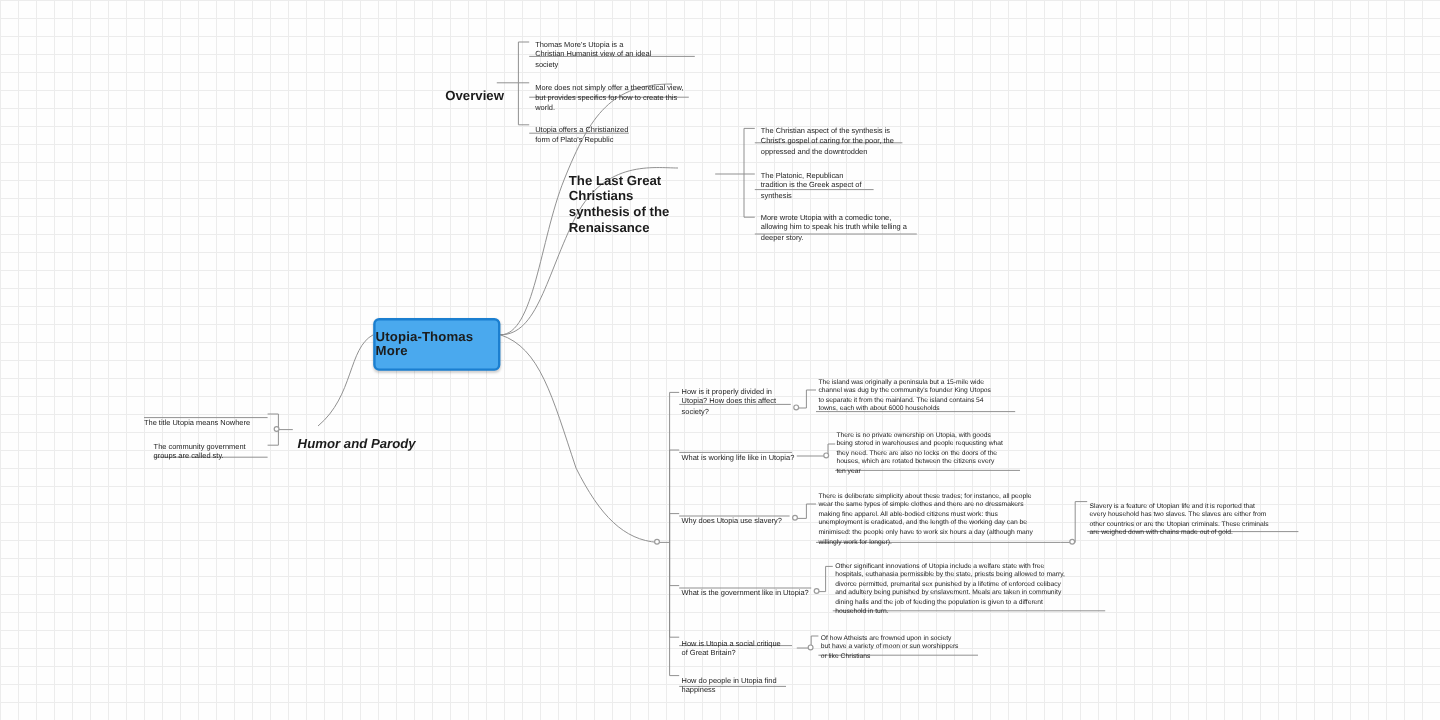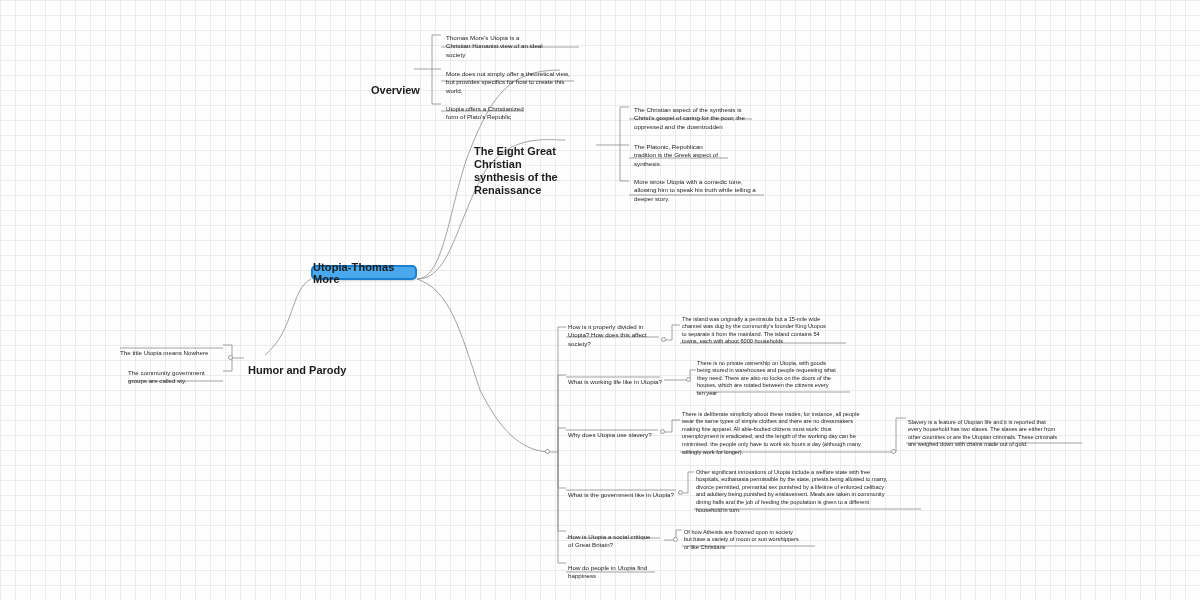--- a/index.html
+++ b/index.html
@@ -26,21 +26,21 @@
     pointer-events: none;
   }
   .node {
     position: absolute;
     box-sizing: border-box;
   }
   .root {
     left: 311px;
     top: 265px;
     width: 106px;
-    height: 15px;
+    height: 44px;
     background: #4aa9ee;
     border: 2px solid #1b7fd0;
     border-radius: 5px;
     color: #1c1c1c;
     font-size: 11px;
     font-weight: bold;
     display: flex;
     align-items: center;
     justify-content: center;
     letter-spacing: 0.1px;
@@ -141,28 +141,28 @@
 
       <path d="M884,452 L896,452 L896,418 L906,418"></path>
       <line x1="906" y1="443" x2="1082" y2="443"></line>
     </g>
   </svg>
 
   <div class="node root">
     <span>Utopia-Thomas More</span>
   </div>
 
-  <div class="node branch" style="left:371px; top:71px;">
+  <div class="node branch" style="left:371px; top:61px;">
     <span>Overview</span>
   </div>
   <div class="node branch" style="left:474px; top:132px; width:130px;">
-    <span>The Eight Great Christian
+    <span>The Last Great Christians
 synthesis of the Renaissance</span>
   </div>
-  <div class="node branch" style="left:248px; top:351px;">
+  <div class="node branch" style="left:248px; top:351px;font-style:italic;">
     <span>Humor and Parody</span>
   </div>
 
   <div class="node leaf" style="left:446px; top:25px; width:136px;">
     <span>Thomas More's Utopia is a
 Christian Humanist view of an ideal
 society</span>
   </div>
   <div class="node leaf" style="left:446px; top:61px; width:132px;">
     <span>More does not simply offer a theoretical view,

